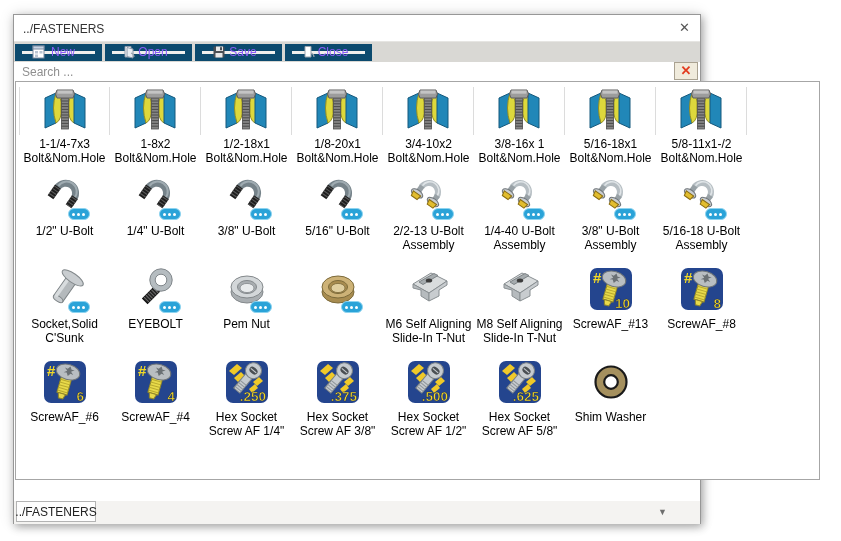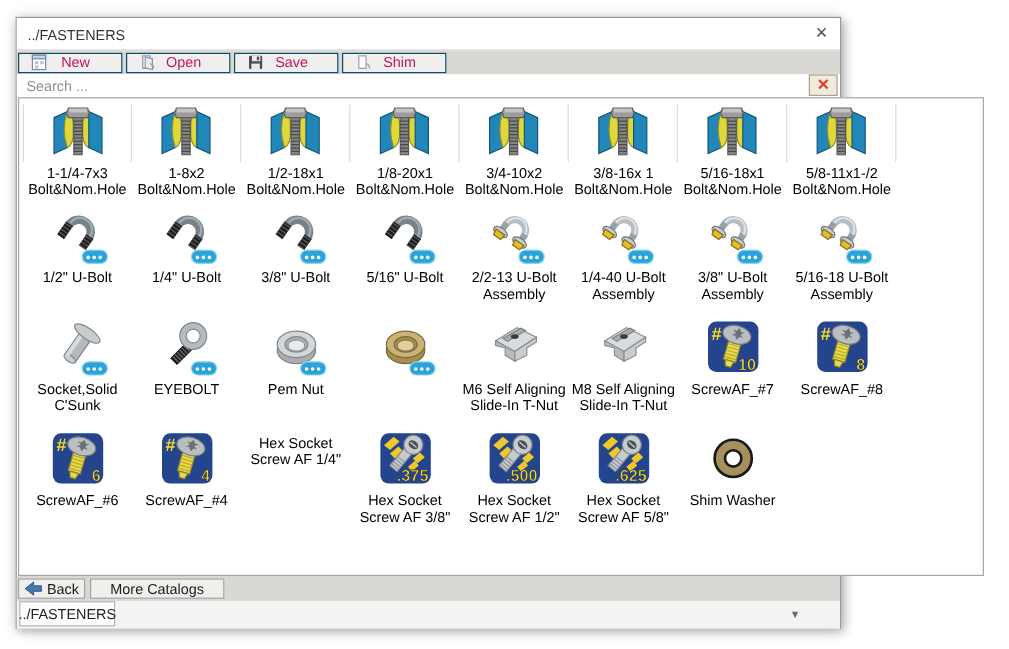--- a/index.html
+++ b/index.html
@@ -7,21 +7,21 @@
     font-family:"Liberation Sans", sans-serif; }
   .window { position:absolute; left:13px; top:14px; width:688px; height:510px;
     background:#fff; border:1px solid #979797;
     box-shadow:2px 3px 8px rgba(0,0,0,.30), 0 0 14px rgba(0,0,0,.12); }
   .titlebar { position:relative; height:26px; background:#fff; }
   .title { position:absolute; left:9px; top:7px; font-size:12px; color:#333; }
   .win-close { position:absolute; right:10px; top:5px; font-size:13px; color:#555; cursor:default; }
   .toolbar { position:absolute; left:0; top:26px; width:100%; height:21px;
     background:#d9d8d4; border-top:1px solid #e6e5e2; display:flex; align-items:center; padding:0 1px; }
   .tb-btn { width:87px; height:17px; margin-right:3px; background:#f0efed;
-    border:1px solid #0c4a6e; display:flex; align-items:center; font-size:12px; color:#be185d; }
+    border:7px solid #0c4a6e; display:flex; align-items:center; font-size:12px; color:#8b5cf6; }
   .tb-btn .ic { width:14px; height:14px; margin-left:5px; flex:0 0 auto; }
   .tb-btn .lbl { flex:1; text-align:center; margin-right:10px; }
   .searchrow { position:absolute; left:0; top:47px; width:100%; height:19px; background:#fff; }
   .searchrow input { position:absolute; left:0; top:0; width:786px; height:19px; border:0; outline:0;
     font-size:12px; color:#444; padding-left:8px; font-family:"Liberation Sans",sans-serif; background:transparent; }
   .searchrow input::placeholder { color:#8f8f8f; opacity:1; }
   .search-clear { position:absolute; right:2px; top:0px; width:24px; height:18px;
     background:#f0ebdc; border:1px solid #aaa291; color:#e23b1e; font-weight:700;
     font-size:13px; line-height:16px; text-align:center; cursor:default; }
   .content { position:absolute; left:1px; top:66px; width:805px; height:399px;
@@ -94,21 +94,21 @@
         </span>
         <span class="lbl">Save</span>
       </div>
       <div class="tb-btn">
         <span class="ic" style="display:inline-flex">
           <svg class="ic" viewBox="0 0 14 14">
             <path d="M3,1.5 L9,1.5 L9,12 L3,12 Z" fill="#fff" stroke="#9aa3ad"></path>
             <path d="M9,8 q3,1 3,4" fill="none" stroke="#9aa3ad" stroke-width="1.2"></path>
           </svg>
         </span>
-        <span class="lbl">Shim</span>
+        <span class="lbl">Close</span>
       </div>
     </div>
 
   <div class="searchrow">
     <input type="text" placeholder="Search ..." style="">
     <div class="search-clear">
       <span>✕</span>
     </div>
   </div>
 
@@ -710,21 +710,21 @@
                     <path d="M18.5,34 L26,34 L24.5,39 L20,39 Z" fill="#e8da4a" stroke="#8f852a"></path>
                     <ellipse cx="22.2" cy="11.5" rx="12" ry="7.5" fill="#b9bec2" stroke="#70767a"></ellipse>
                     <path d="M18,8 l3,2.5 l-3,2.5 l3,-0.5 l2,3 l2,-3 l3,0.5 l-3,-2.5 l3,-2.5 l-3,0.5 l-2,-3 l-2,3 Z" fill="#6a7074"></path>
                   </g>
                   <text x="4" y="16" font-family="Liberation Sans,sans-serif" font-size="15" font-weight="bold" fill="#f2d926">#</text>
                   <text x="41" y="41" text-anchor="end" font-family="Liberation Sans,sans-serif" font-size="13.5" font-weight="bold" fill="#f5d824" stroke="#14275a" stroke-width="0.5">10</text>
                 </svg>
               </span>
             </div>
             <div class="lblblock">
-              <div class="lblline">ScrewAF_#7</div>
+              <div class="lblline">ScrewAF_#13</div>
             </div>
           </div>
           <div class="cell">
             <div class="iconbox">
               <span style="display:flex">
                 <svg viewBox="0 0 44 44">
                   <rect x="1" y="1" width="42" height="42" rx="7" fill="#24458e"></rect>
                   <g transform="rotate(16 22 22)">
                     <rect x="17" y="13" width="10.5" height="21" fill="#e8da4a" stroke="#8f852a"></rect>
                     <line x1="17" y1="15" x2="27.5" y2="15" stroke="#b8a92e" stroke-width="1"></line>
@@ -794,26 +794,20 @@
                     <ellipse cx="22.2" cy="11.5" rx="12" ry="7.5" fill="#b9bec2" stroke="#70767a"></ellipse>
                     <path d="M18,8 l3,2.5 l-3,2.5 l3,-0.5 l2,3 l2,-3 l3,0.5 l-3,-2.5 l3,-2.5 l-3,0.5 l-2,-3 l-2,3 Z" fill="#6a7074"></path>
                   </g>
                   <text x="4" y="16" font-family="Liberation Sans,sans-serif" font-size="15" font-weight="bold" fill="#f2d926">#</text>
                   <text x="41" y="41" text-anchor="end" font-family="Liberation Sans,sans-serif" font-size="13.5" font-weight="bold" fill="#f5d824" stroke="#14275a" stroke-width="0.5">4</text>
                 </svg>
               </span>
             </div>
             <div class="lblblock">
               <div class="lblline">ScrewAF_#4</div>
-            </div>
-          </div>
-          <div class="cell">
-            <div class="lblblock">
-              <div class="lblline">Hex Socket</div>
-              <div class="lblline">Screw AF 1/4"</div>
             </div>
           </div>
           <div class="cell">
             <div class="iconbox">
               <span style="display:flex">
                 <svg viewBox="0 0 44 44">
                   <rect x="1" y="1" width="42" height="42" rx="7" fill="#24458e"></rect>
                   <path d="M4,11 L12,4 L17,8 L9,15 Z" fill="#f0c928"></path>
                   <path d="M9,18 L16,12 L20,16 L13,22 Z" fill="#f0c928"></path>
                   <path d="M28,22 L34,17 L38,21 L32,26 Z" fill="#f0c928"></path>
@@ -821,27 +815,27 @@
                   <g transform="rotate(40 24 16)">
                     <rect x="20" y="14" width="8" height="21" fill="#c6cbcf" stroke="#798085"></rect>
                     <line x1="20" y1="25" x2="28" y2="25" stroke="#8d9499" stroke-width="1"></line>
                     <line x1="20" y1="27.6" x2="28" y2="27.6" stroke="#8d9499" stroke-width="1"></line>
                     <line x1="20" y1="30.2" x2="28" y2="30.2" stroke="#8d9499" stroke-width="1"></line>
                     <line x1="20" y1="32.8" x2="28" y2="32.8" stroke="#8d9499" stroke-width="1"></line>
                     <circle cx="24" cy="9" r="8" fill="#c6cbcf" stroke="#798085"></circle>
                     <ellipse cx="24" cy="9" rx="4.5" ry="3.2" fill="#4a4f53"></ellipse>
                     <line x1="20.5" y1="9" x2="27.5" y2="9" stroke="#c6cbcf" stroke-width="1.2"></line>
                   </g>
-                  <text x="41" y="41" text-anchor="end" font-family="Liberation Sans,sans-serif" font-size="13.5" font-weight="bold" fill="#f5d824" stroke="#14275a" stroke-width="0.5">.375</text>
+                  <text x="41" y="41" text-anchor="end" font-family="Liberation Sans,sans-serif" font-size="13.5" font-weight="bold" fill="#f5d824" stroke="#14275a" stroke-width="0.5">.250</text>
                 </svg>
               </span>
             </div>
             <div class="lblblock">
               <div class="lblline">Hex Socket</div>
-              <div class="lblline">Screw AF 3/8"</div>
+              <div class="lblline">Screw AF 1/4"</div>
             </div>
           </div>
           <div class="cell">
             <div class="iconbox">
               <span style="display:flex">
                 <svg viewBox="0 0 44 44">
                   <rect x="1" y="1" width="42" height="42" rx="7" fill="#24458e"></rect>
                   <path d="M4,11 L12,4 L17,8 L9,15 Z" fill="#f0c928"></path>
                   <path d="M9,18 L16,12 L20,16 L13,22 Z" fill="#f0c928"></path>
                   <path d="M28,22 L34,17 L38,21 L32,26 Z" fill="#f0c928"></path>
@@ -849,27 +843,27 @@
                   <g transform="rotate(40 24 16)">
                     <rect x="20" y="14" width="8" height="21" fill="#c6cbcf" stroke="#798085"></rect>
                     <line x1="20" y1="25" x2="28" y2="25" stroke="#8d9499" stroke-width="1"></line>
                     <line x1="20" y1="27.6" x2="28" y2="27.6" stroke="#8d9499" stroke-width="1"></line>
                     <line x1="20" y1="30.2" x2="28" y2="30.2" stroke="#8d9499" stroke-width="1"></line>
                     <line x1="20" y1="32.8" x2="28" y2="32.8" stroke="#8d9499" stroke-width="1"></line>
                     <circle cx="24" cy="9" r="8" fill="#c6cbcf" stroke="#798085"></circle>
                     <ellipse cx="24" cy="9" rx="4.5" ry="3.2" fill="#4a4f53"></ellipse>
                     <line x1="20.5" y1="9" x2="27.5" y2="9" stroke="#c6cbcf" stroke-width="1.2"></line>
                   </g>
-                  <text x="41" y="41" text-anchor="end" font-family="Liberation Sans,sans-serif" font-size="13.5" font-weight="bold" fill="#f5d824" stroke="#14275a" stroke-width="0.5">.500</text>
+                  <text x="41" y="41" text-anchor="end" font-family="Liberation Sans,sans-serif" font-size="13.5" font-weight="bold" fill="#f5d824" stroke="#14275a" stroke-width="0.5">.375</text>
                 </svg>
               </span>
             </div>
             <div class="lblblock">
               <div class="lblline">Hex Socket</div>
-              <div class="lblline">Screw AF 1/2"</div>
+              <div class="lblline">Screw AF 3/8"</div>
             </div>
           </div>
           <div class="cell">
             <div class="iconbox">
               <span style="display:flex">
                 <svg viewBox="0 0 44 44">
                   <rect x="1" y="1" width="42" height="42" rx="7" fill="#24458e"></rect>
                   <path d="M4,11 L12,4 L17,8 L9,15 Z" fill="#f0c928"></path>
                   <path d="M9,18 L16,12 L20,16 L13,22 Z" fill="#f0c928"></path>
                   <path d="M28,22 L34,17 L38,21 L32,26 Z" fill="#f0c928"></path>
@@ -877,20 +871,48 @@
                   <g transform="rotate(40 24 16)">
                     <rect x="20" y="14" width="8" height="21" fill="#c6cbcf" stroke="#798085"></rect>
                     <line x1="20" y1="25" x2="28" y2="25" stroke="#8d9499" stroke-width="1"></line>
                     <line x1="20" y1="27.6" x2="28" y2="27.6" stroke="#8d9499" stroke-width="1"></line>
                     <line x1="20" y1="30.2" x2="28" y2="30.2" stroke="#8d9499" stroke-width="1"></line>
                     <line x1="20" y1="32.8" x2="28" y2="32.8" stroke="#8d9499" stroke-width="1"></line>
                     <circle cx="24" cy="9" r="8" fill="#c6cbcf" stroke="#798085"></circle>
                     <ellipse cx="24" cy="9" rx="4.5" ry="3.2" fill="#4a4f53"></ellipse>
                     <line x1="20.5" y1="9" x2="27.5" y2="9" stroke="#c6cbcf" stroke-width="1.2"></line>
                   </g>
+                  <text x="41" y="41" text-anchor="end" font-family="Liberation Sans,sans-serif" font-size="13.5" font-weight="bold" fill="#f5d824" stroke="#14275a" stroke-width="0.5">.500</text>
+                </svg>
+              </span>
+            </div>
+            <div class="lblblock">
+              <div class="lblline">Hex Socket</div>
+              <div class="lblline">Screw AF 1/2"</div>
+            </div>
+          </div>
+          <div class="cell">
+            <div class="iconbox">
+              <span style="display:flex">
+                <svg viewBox="0 0 44 44">
+                  <rect x="1" y="1" width="42" height="42" rx="7" fill="#24458e"></rect>
+                  <path d="M4,11 L12,4 L17,8 L9,15 Z" fill="#f0c928"></path>
+                  <path d="M9,18 L16,12 L20,16 L13,22 Z" fill="#f0c928"></path>
+                  <path d="M28,22 L34,17 L38,21 L32,26 Z" fill="#f0c928"></path>
+                  <path d="M24,29 L30,24 L33,28 L27,33 Z" fill="#f0c928"></path>
+                  <g transform="rotate(40 24 16)">
+                    <rect x="20" y="14" width="8" height="21" fill="#c6cbcf" stroke="#798085"></rect>
+                    <line x1="20" y1="25" x2="28" y2="25" stroke="#8d9499" stroke-width="1"></line>
+                    <line x1="20" y1="27.6" x2="28" y2="27.6" stroke="#8d9499" stroke-width="1"></line>
+                    <line x1="20" y1="30.2" x2="28" y2="30.2" stroke="#8d9499" stroke-width="1"></line>
+                    <line x1="20" y1="32.8" x2="28" y2="32.8" stroke="#8d9499" stroke-width="1"></line>
+                    <circle cx="24" cy="9" r="8" fill="#c6cbcf" stroke="#798085"></circle>
+                    <ellipse cx="24" cy="9" rx="4.5" ry="3.2" fill="#4a4f53"></ellipse>
+                    <line x1="20.5" y1="9" x2="27.5" y2="9" stroke="#c6cbcf" stroke-width="1.2"></line>
+                  </g>
                   <text x="41" y="41" text-anchor="end" font-family="Liberation Sans,sans-serif" font-size="13.5" font-weight="bold" fill="#f5d824" stroke="#14275a" stroke-width="0.5">.625</text>
                 </svg>
               </span>
             </div>
             <div class="lblblock">
               <div class="lblline">Hex Socket</div>
               <div class="lblline">Screw AF 5/8"</div>
             </div>
           </div>
           <div class="cell">
@@ -903,31 +925,20 @@
               </span>
             </div>
             <div class="lblblock">
               <div class="lblline">Shim Washer</div>
             </div>
           </div>
         </div>
       </div>
   </div>
 
-  <div class="footbar">
-    <div class="foot-btn back">
-      <svg class="ic" width="15" height="13" viewBox="0 0 15 13">
-        <path d="M1,6.5 L8,1 L8,4.2 L14.5,4.2 L14.5,8.8 L8,8.8 L8,12 Z" fill="#4677b0" stroke="#2d5a94" stroke-width="0.8"></path>
-      </svg>
-      <span>Back</span>
-    </div>
-    <div class="foot-btn more">
-      <span>More Catalogs</span>
-    </div>
-  </div>
 
   <div class="bottombar">
     <div class="cat-tab">
       <span>../FASTENERS</span>
     </div>
     <span class="dd">▼</span>
   </div>
 
 </div>
 

